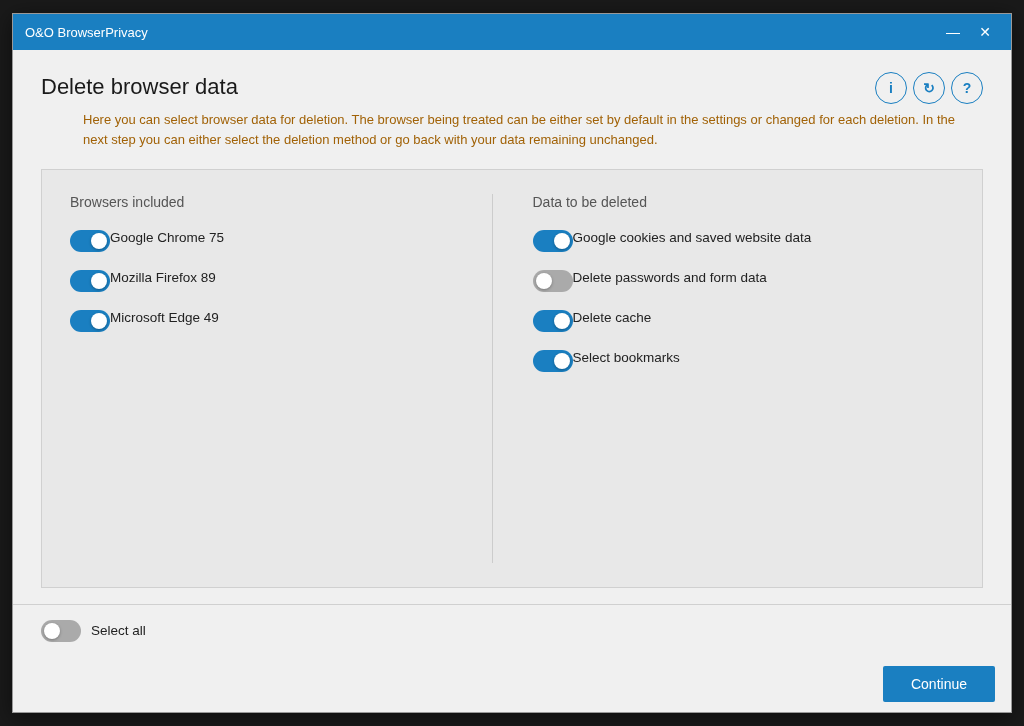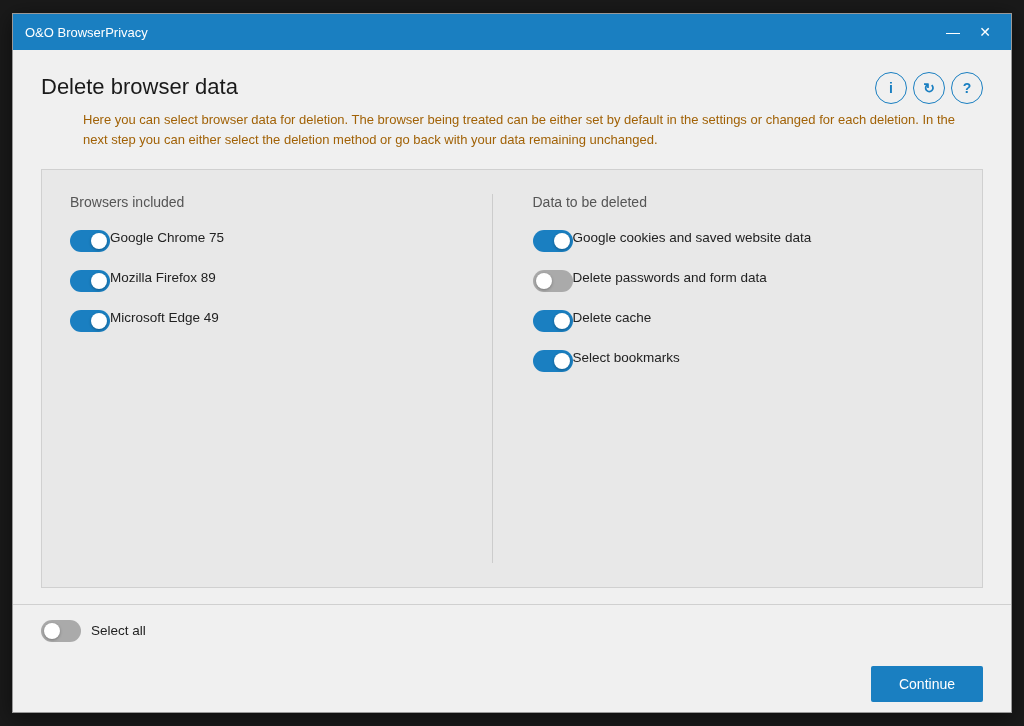--- a/index.html
+++ b/index.html
@@ -175,21 +175,21 @@
       display: flex;
       align-items: center;
       gap: 10px;
     }
     .footer {
       height: 56px;
       background: #f0f0f0;
       display: flex;
       align-items: center;
       justify-content: flex-end;
-      padding: 0 28px;
+      padding: 0 16px;
       flex-shrink: 0;
     }
     .continue-btn {
       background: #1a7fc1;
       color: white;
       border: none;
       padding: 10px 28px;
       font-size: 14px;
       cursor: pointer;
       border-radius: 2px;

